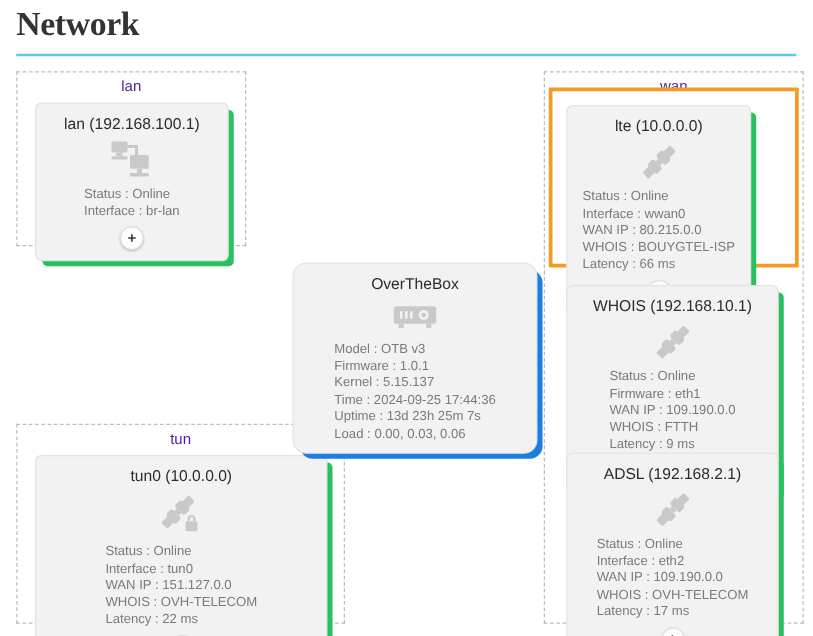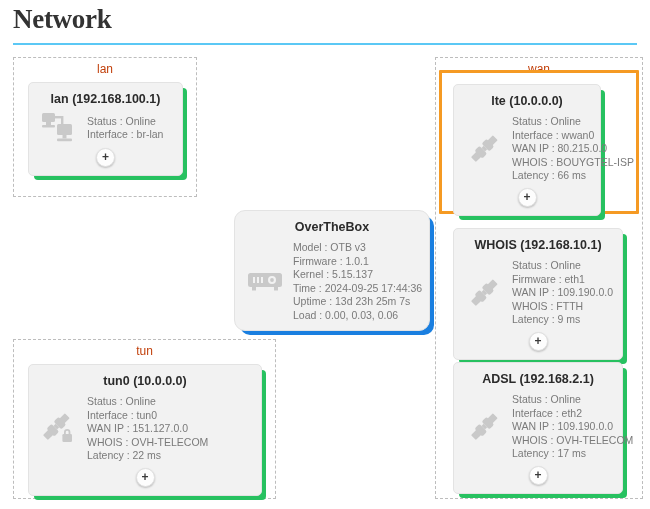--- a/index.html
+++ b/index.html
@@ -45,21 +45,21 @@
     border: 1px dashed #bdbdbd;
     background: transparent;
   }
   .zone-label {
     position: absolute;
     top: 4px;
     left: 0;
     width: 100%;
     text-align: center;
     font-size: 12px;
-    color: #c2410c;
+    color: #4c1d95;
     font-weight: normal;
   }
   #zone-lan  { left: 13px;  top: 57px;  width: 184px; height: 140px; }
   #zone-tun  { left: 13px;  top: 339px; width: 263px; height: 160px; }
   #zone-wan  { left: 435px; top: 57px;  width: 208px; height: 442px; }
 
   
   .selection-box {
     position: absolute;
     left: 439px;
@@ -78,31 +78,32 @@
     border: 1px solid #e3e3e3;
     border-radius: 5px;
     padding: 6px 8px 8px 8px;
   }
   .card.accent-green { box-shadow: 5px 5px 0 -1px #27c160; }
   .card.accent-blue  { box-shadow: 5px 5px 0 -1px #1a7fe0; border-radius: 11px; }
 
   .card-title {
     text-align: center;
     font-size: 12.5px;
-    font-weight: bold;
+    font-weight: normal;
     color: #2b2b2b;
     margin: 3px 0 6px 0;
     line-height: 15px;
   }
 
   .card-body {
     display: flex;
     align-items: center;
     justify-content: flex-start;
     gap: 6px;
+    flex-direction: column;
   }
   .card-icon {
     flex: 0 0 auto;
     width: 44px;
     display: flex;
     align-items: center;
     justify-content: center;
     color: #c9c9c9;
   }
   .card-icon svg { display: block; }

